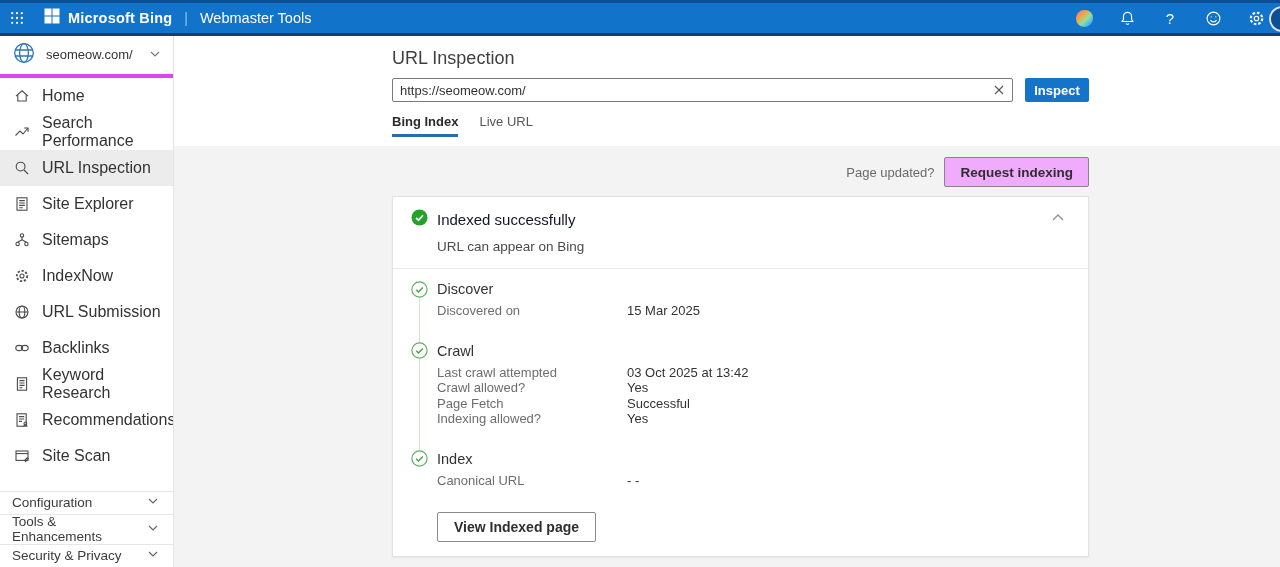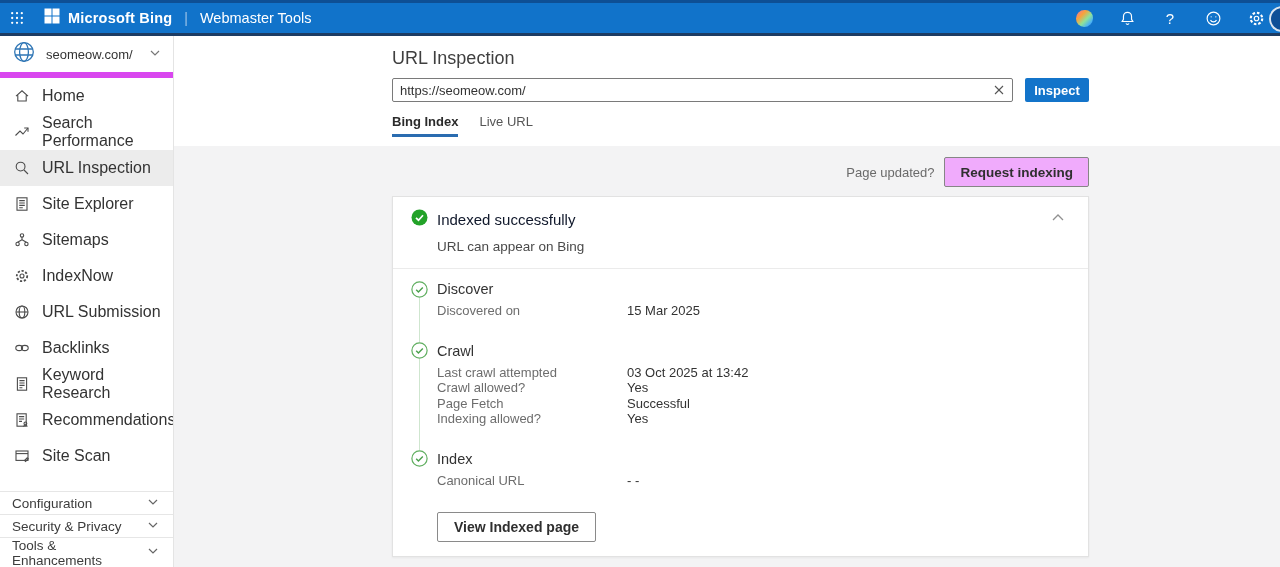--- a/index.html
+++ b/index.html
@@ -21,21 +21,21 @@
   .copilot-blob { width:17px; height:17px; border-radius:50% 46% 52% 48%;
     background:linear-gradient(135deg,#f26ea6 0%,#f8a23b 32%,#8ee29a 58%,#4ab3f4 80%,#2a6bd8 100%); }
   .help-q { color:#fff; font-size:15px; font-weight:400; }
   .avatar-partial { width:26px; height:26px; border:2px solid rgba(255,255,255,.85); border-radius:50%;
     position:absolute; right:-15px; top:3px; background:#0d4f97; }
 
   
   .layout { flex:1; display:flex; min-height:0; }
   .sidebar { width:174px; flex:0 0 174px; background:#fff; border-right:1px solid #e4e4e4;
     display:flex; flex-direction:column; overflow:hidden; }
-  .site-selector { height:54px; border-bottom:6px solid #d946ef; display:flex; align-items:center;
+  .site-selector { height:54px; border-bottom:4px solid #d946ef; display:flex; align-items:center;
     padding:0 12px; gap:10px; cursor:pointer; }
   .site-label { font-size:13px; color:#333; flex:1; }
   .nav-list { }
   .nav-item { height:36px; display:flex; align-items:center; gap:12px; padding-left:13px;
     font-size:16px; color:#333; cursor:pointer; }
   .nav-item.selected { background:#ececec; }
   .nav-ic { width:17px; height:17px; flex:0 0 17px; display:flex; align-items:center; justify-content:center; }
   .side-section { height:30px; border-top:1px solid #e6e6e6; display:flex; align-items:center;
     padding:0 14px 0 12px; font-size:13.5px; color:#3c3c3c; cursor:pointer; }
   .side-section .sec-label { flex:1; }
@@ -281,29 +281,29 @@
 
       <div class="side-section" style="margin-top:17px;">
         <span class="sec-label">Configuration</span>
         <span>
           <svg width="12" height="12" viewBox="0 0 12 12" fill="none" stroke="#666" stroke-width="1.2">
               <polyline points="2,4 6,8 10,4"></polyline>
             </svg>
         </span>
       </div>
       <div class="side-section">
-        <span class="sec-label">Security &amp; Privacy</span>
+        <span class="sec-label">Tools &amp; Enhancements</span>
         <span>
           <svg width="12" height="12" viewBox="0 0 12 12" fill="none" stroke="#666" stroke-width="1.2">
               <polyline points="2,4 6,8 10,4"></polyline>
             </svg>
         </span>
       </div>
       <div class="side-section">
-        <span class="sec-label">Tools &amp; Enhancements</span>
+        <span class="sec-label">Security &amp; Privacy</span>
         <span>
           <svg width="12" height="12" viewBox="0 0 12 12" fill="none" stroke="#666" stroke-width="1.2">
               <polyline points="2,4 6,8 10,4"></polyline>
             </svg>
         </span>
       </div>
     </div>
 
     <div class="main">
 

